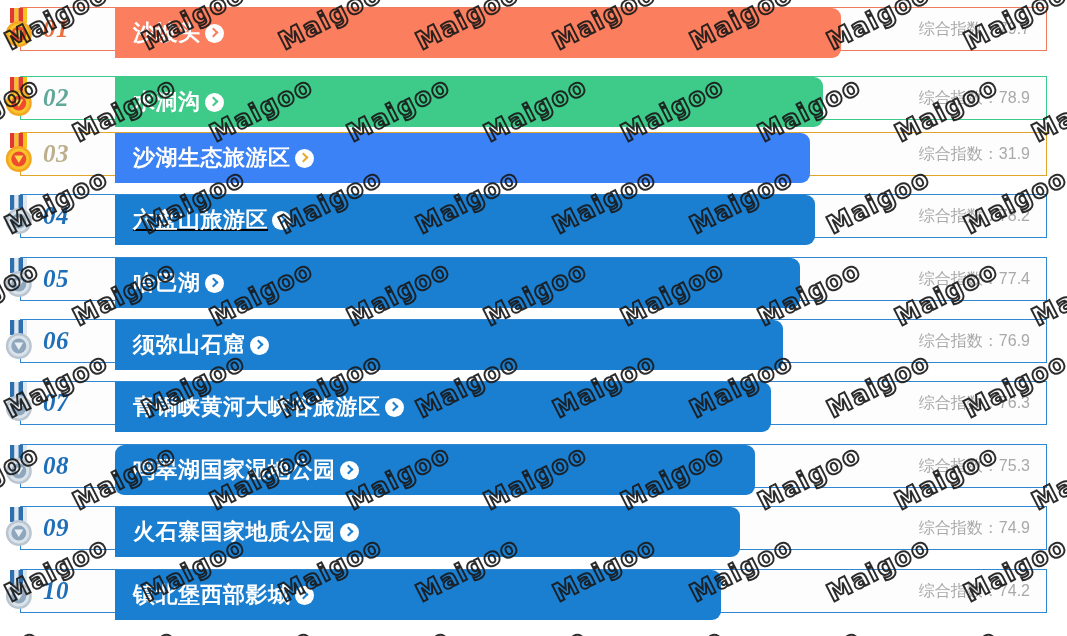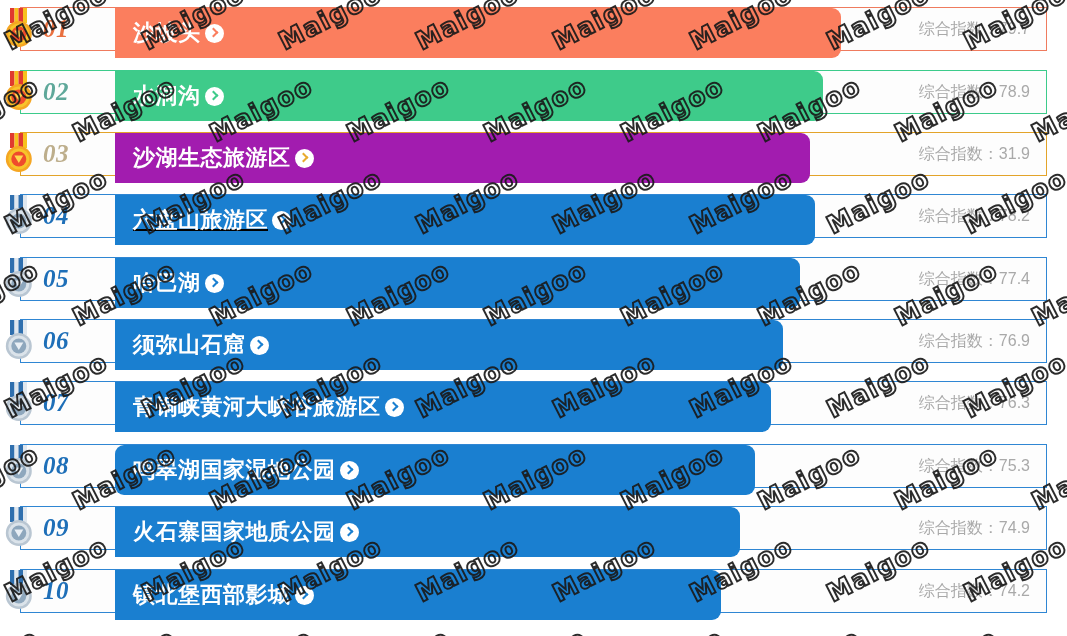--- a/index.html
+++ b/index.html
@@ -140,21 +140,21 @@
   .row.r1 .bar { background: #fb7e5e; }
   .row.r1 .rank-num { color: #e9703f; }
   .row.r1 .arrow-icon::after { border-color: #fb7e5e; }
 
   .row.r2 { border-color: #3ccb8b; }
   .row.r2 .bar { background: #3ecb8a; }
   .row.r2 .rank-num { color: #5fa89a; }
   .row.r2 .arrow-icon::after { border-color: #3ecb8a; }
 
   .row.r3 { border-color: #e3a42a; }
-  .row.r3 .bar { background: #a21caf; }
+  .row.r3 .bar { background: #3b82f6; }
   .row.r3 .rank-num { color: #bdae8c; }
   .row.r3 .arrow-icon::after { border-color: #e8ab2e; }
 </style>
 </head>
 <body>
 
 <div id="stage">
   <div id="rows">
       <div class="row r1" style="top: 7px;">
         <span class="medal"><svg viewBox="0 0 34 42" width="34" height="42">
@@ -166,21 +166,21 @@
             <circle cx="16.8" cy="26" r="10.5" fill="#f7c42b"></circle>
             <circle cx="16.8" cy="26" r="7.5" fill="#ef4b2c"></circle>
             <path d="M12.3 22.5 L21.3 22.5 L16.8 30 Z" fill="#ffd84d"></path>
           </svg></span>
         <span class="rank-num">01</span>
         <div class="bar" style="width: 726px;">
           <span class="bar-label"><span>沙坡头</span><span class="arrow-icon"></span></span>
         </div>
         <span class="index-text">综合指数：79.7</span>
       </div>
-      <div class="row r2" style="top: 70px;">
+      <div class="row r2" style="top: 76px;">
         <span class="medal"><svg viewBox="0 0 34 42" width="34" height="42">
             <rect x="8" y="0" width="4.5" height="15" fill="#e03a2f"></rect>
             <rect x="12.5" y="0" width="4" height="15" fill="#f7c11e"></rect>
             <rect x="16.5" y="0" width="4.5" height="15" fill="#e03a2f"></rect>
             <rect x="21" y="0" width="4" height="15" fill="#f7c11e"></rect>
             <circle cx="16.8" cy="26" r="13" fill="#f5a623"></circle>
             <circle cx="16.8" cy="26" r="10.5" fill="#f7c42b"></circle>
             <circle cx="16.8" cy="26" r="7.5" fill="#ef4b2c"></circle>
             <path d="M12.3 22.5 L21.3 22.5 L16.8 30 Z" fill="#ffd84d"></path>
           </svg></span>

